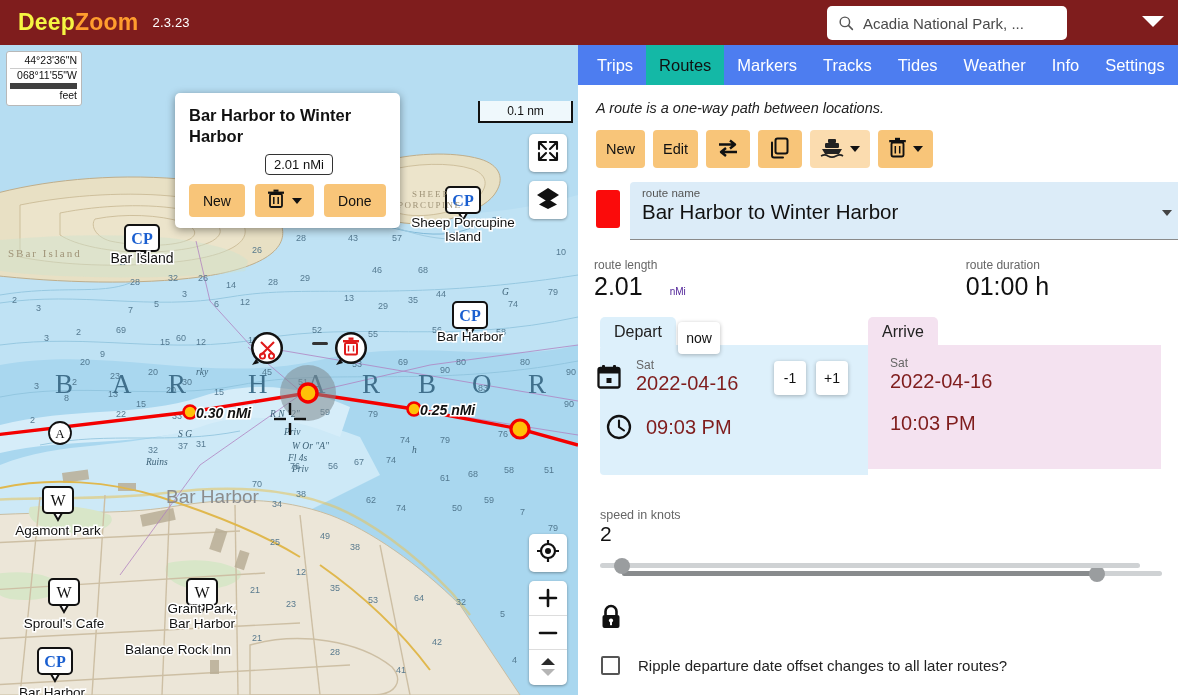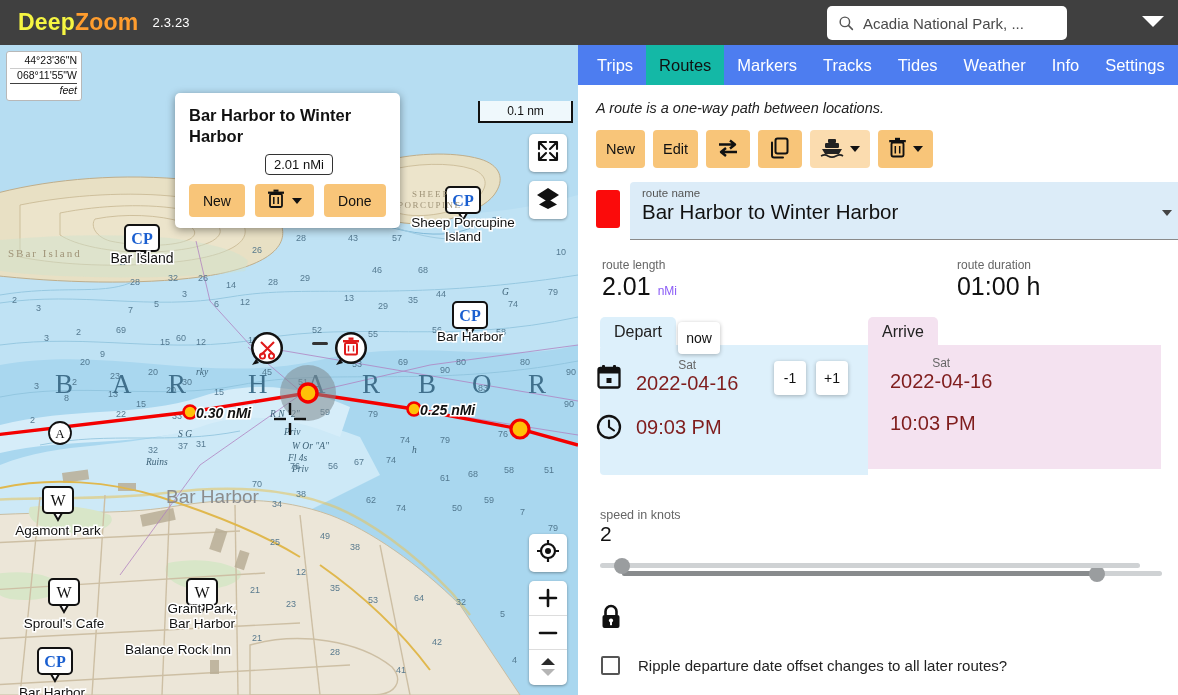--- a/index.html
+++ b/index.html
@@ -8,21 +8,21 @@
     width: 1178px; height: 695px;
     overflow: hidden;
     font-family: "Liberation Sans", sans-serif;
     background: #000;
   }
   #app { position: relative; width: 1178px; height: 695px; background:#000; }
 
   
   .topbar {
     position: absolute; left: 0; top: 0; width: 1178px; height: 45px;
-    background: #404040; display: flex; align-items: center;
+    background: #7f1d1d; display: flex; align-items: center;
   }
   .logo { margin-left: 18px; font-size: 23px; font-weight: 700; letter-spacing: .2px; }
   .logo .deep { color: #f5f542; }
   .logo .zoom { color: #ff9d2e; }
   .version { color: #ffffff; font-size: 13px; margin-left: 14px; letter-spacing: .2px; }
   .search-wrap {
     position: absolute; left: 827px; top: 6px; width: 240px; height: 34px;
     background: #fff; border-radius: 5px; display: flex; align-items: center; padding: 0 10px;
   }
   .search-icon { width: 18px; height: 18px; flex: 0 0 18px; margin-right: 8px; }
@@ -39,21 +39,21 @@
     overflow: hidden; background: #b3ddf2;
   }
   .map-svg { position:absolute; left:0; top:0; }
 
   .coordbox {
     position: absolute; left: 6px; top: 6px; width: 76px;
     background: #fff; border: 1px solid #b8b8b8; border-radius: 3px;
     font-size: 10.5px; color: #111; text-align: right; padding: 2px 4px 2px 3px; line-height: 1.32;
   }
   .coordbox .row2 { border-top: 1px solid #ccc; }
-  .coordbox .row3 { border-top: 1px solid #404040; font-style: italic; }
+  .coordbox .row3 { border-top: 6px solid #404040; }
 
   .scalebar {
     position: absolute; left: 478px; top: 56px; width: 95px; height: 22px;
     background: rgba(255,255,255,.78); border: 2px solid #111; border-top: none;
     font-size: 12px; color: #111; display: flex; align-items: center; justify-content: center;
   }
   .mapbtn {
     position: absolute; background: #fff; border-radius: 5px;
     box-shadow: 0 1px 3px rgba(0,0,0,.35); display: flex; align-items: center; justify-content: center;
   }
@@ -130,46 +130,46 @@
   .namefield .caret {
     position: absolute; right: 12px; top: 28px; width: 0; height: 0;
     border-left: 5px solid transparent; border-right: 5px solid transparent; border-top: 6px solid #444;
   }
   .pencil-btn {
     width: 42px; margin: 0 15px 0 9px; background: #e8f3fb; border-radius: 4px;
     display: flex; align-items: center; justify-content: center; cursor: pointer; height: 58px;
   }
 
   .stats { display: flex; margin: 18px 0 0 0; }
-  .stat { padding-left: 24px; }
+  .stat { padding-left: 16px; }
   .stat.right { padding-left: 280px; }
   .stat .lbl { font-size: 12px; color: #666; }
   .stat .val { font-size: 25px; color: #111; line-height: 1.15; }
-  .stat .val .unit { font-size: 12px; color: #8b5cf6; }
+  .stat .val .unit { font-size: 10px; color: #4c1d95; margin-left: 20px; }
 
   .dtwrap { position: relative; margin: 16px 0 0 0; height: 165px; }
   .depart-card {
     position: absolute; left: 22px; top: 28px; width: 540px; height: 130px;
     background: #ddf0fb; border-radius: 4px;
   }
   .tab-pill {
     position: absolute; height: 30px; border-radius: 5px 5px 0 0; display: flex;
     align-items: center; padding: 0 14px; font-size: 16px; color: #222;
   }
   #depart-pill { left: 22px; top: 0px; background: #ddf0fb; }
   #now-btn {
     position: absolute; left: 100px; top: 5px; height: 32px; width: 42px;
     background: #fff; border-radius: 4px; box-shadow: 0 1px 4px rgba(0,0,0,.28);
     display: flex; align-items: center; justify-content: center; font-size: 14px; color: #111; cursor: pointer;
   }
   .depart-row { position: absolute; display: flex; align-items: center; }
   #depart-date { left: 18px; top: 42px; }
-  #depart-time { left: 18px; top: 97px; }
+  #depart-time { left: 28px; top: 97px; }
   .ic { width: 26px; height: 26px; margin-right: 14px; flex: 0 0 26px; }
-  .dlabel { font-size: 12px; color: #666; line-height: 1.05; text-align: center; }
+  .dlabel { font-size: 12px; color: #666; line-height: 1.05; }
   .dvalue { font-size: 20px; color: #7f1d1d; line-height: 1.2; }
   .pmbtns { position: absolute; left: 196px; top: 44px; display: flex; gap: 10px; }
   .pmbtn {
     width: 32px; height: 34px; background: #fff; border-radius: 4px;
     box-shadow: 0 1px 4px rgba(0,0,0,.28); display: flex; align-items: center; justify-content: center;
     font-size: 14px; color: #111; cursor: pointer;
   }
   .arrive-outer {
     position: absolute; left: 290px; top: 28px; width: 293px; height: 130px; background: #fff;
   }

